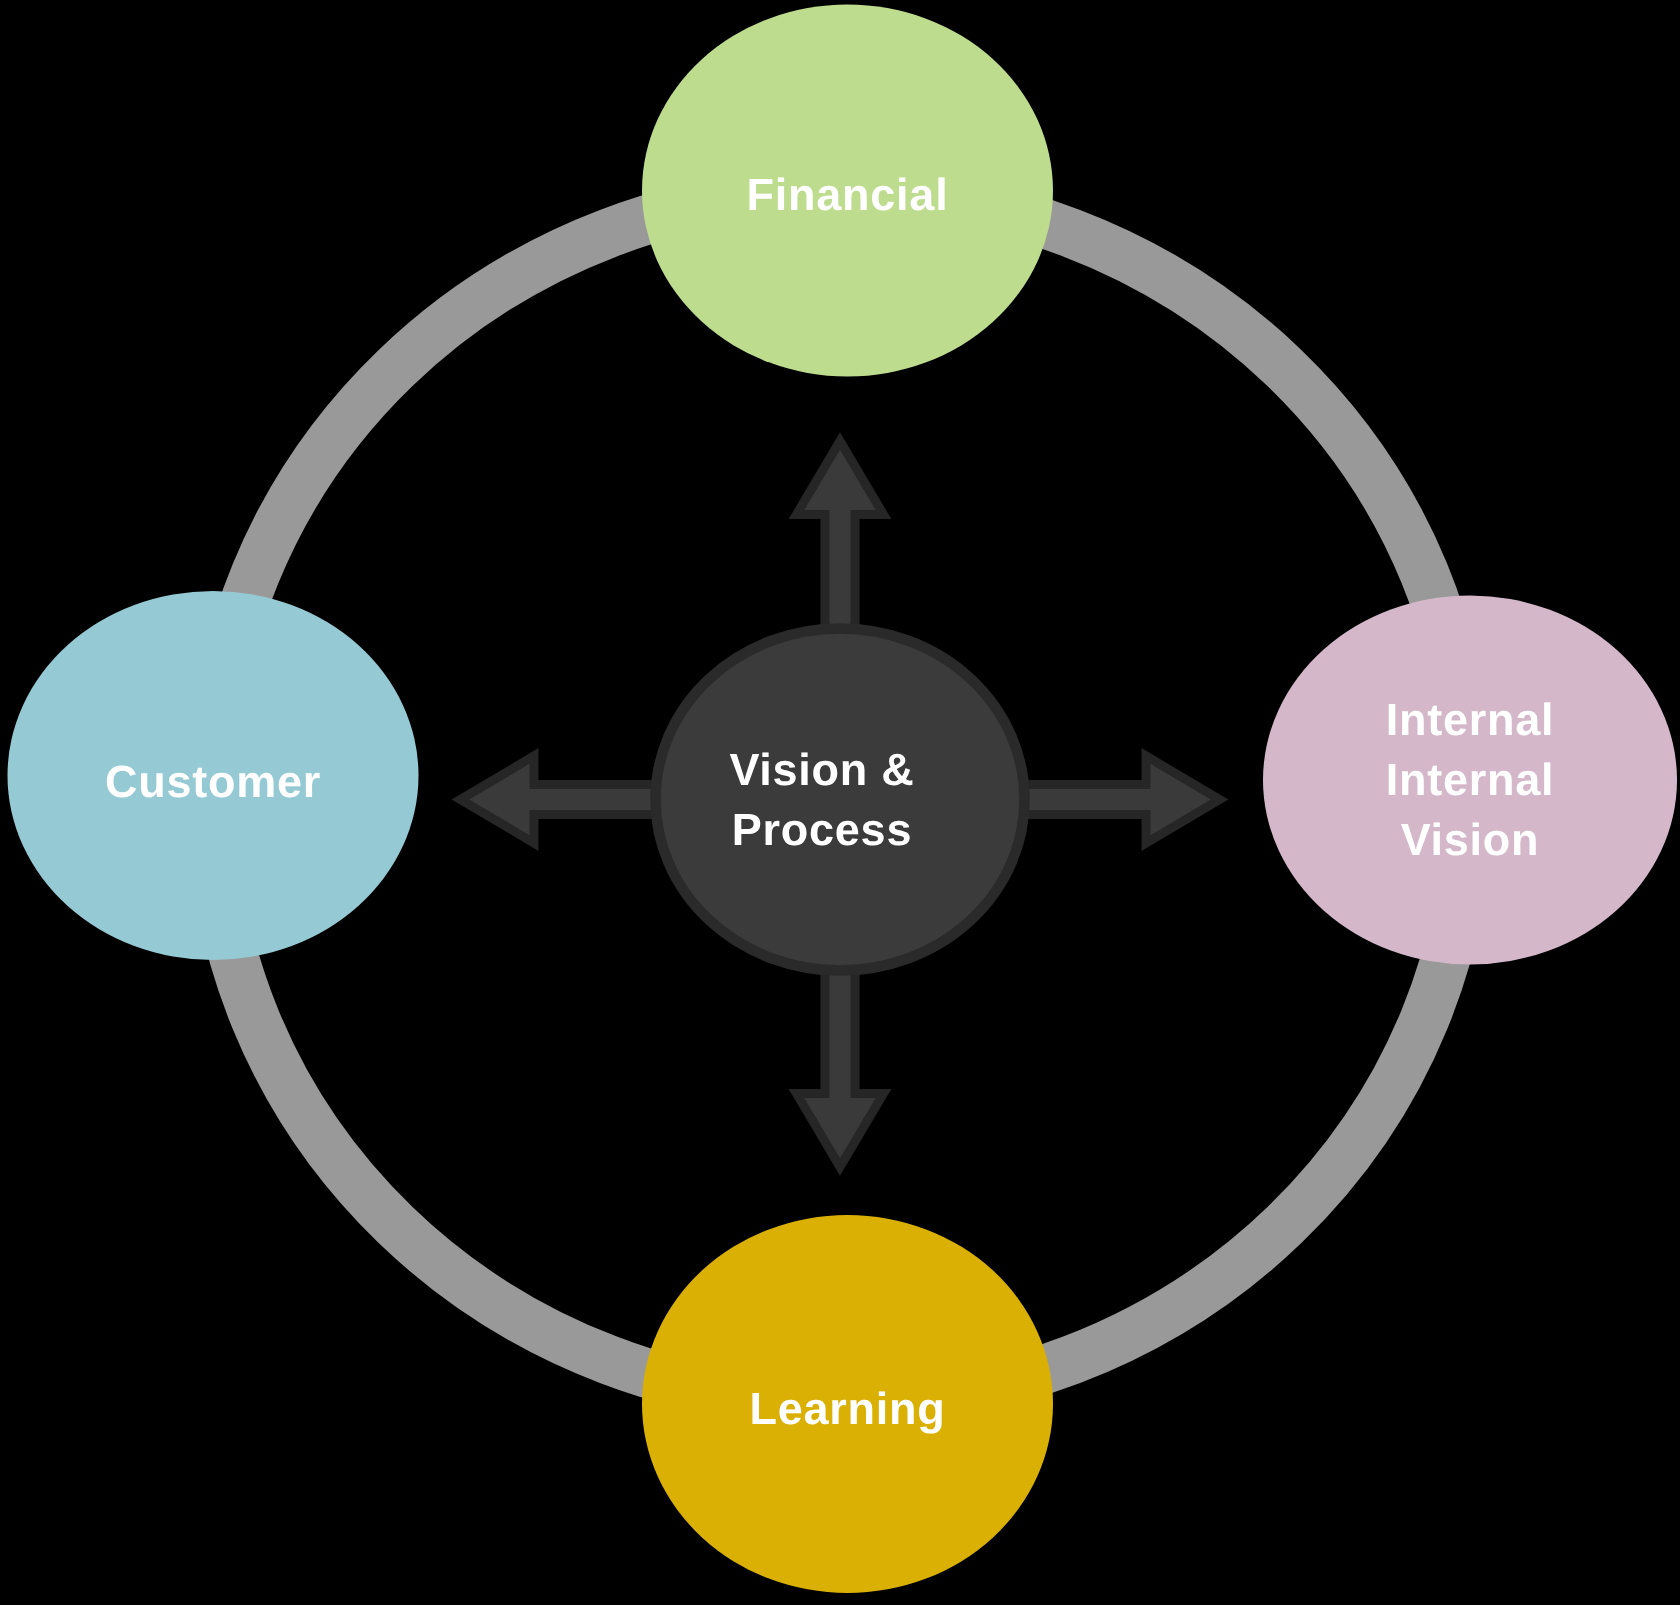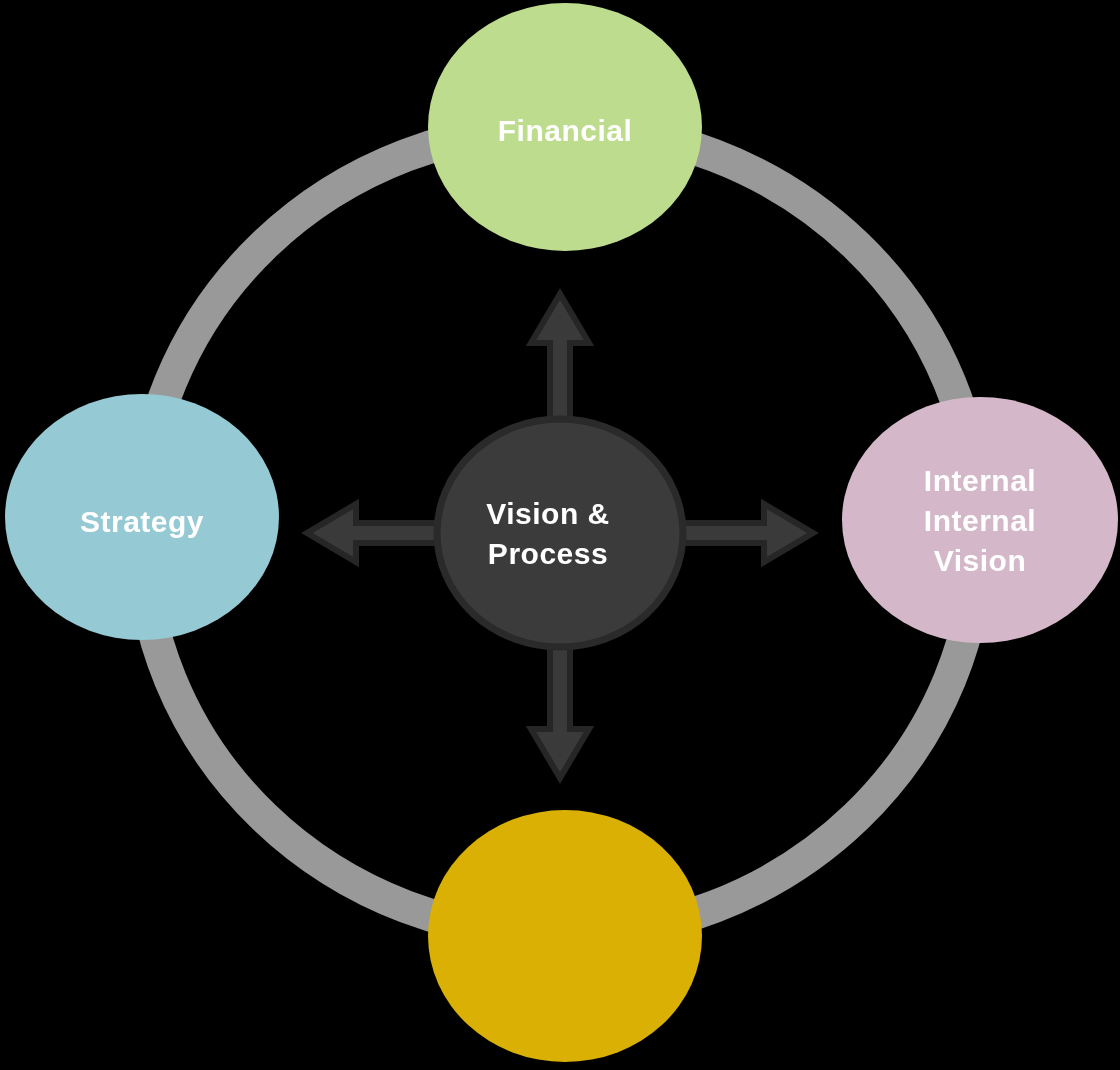--- a/index.html
+++ b/index.html
@@ -68,24 +68,25 @@
     <div>Financial</div>
   </div>
 
   <div class="label label-internal">
     <div>Internal</div>
     <div>Internal</div>
     <div>Vision</div>
   </div>
 
   <div class="label label-education">
+    <div>Learning</div>
   </div>
 
   <div class="label label-customer">
-    <div>Strategy</div>
+    <div>Customer</div>
   </div>
 
   <div class="label label-vision">
     <div>Vision &amp;</div>
     <div>Process</div>
   </div>
 
 </div>
 
 </body></html>

